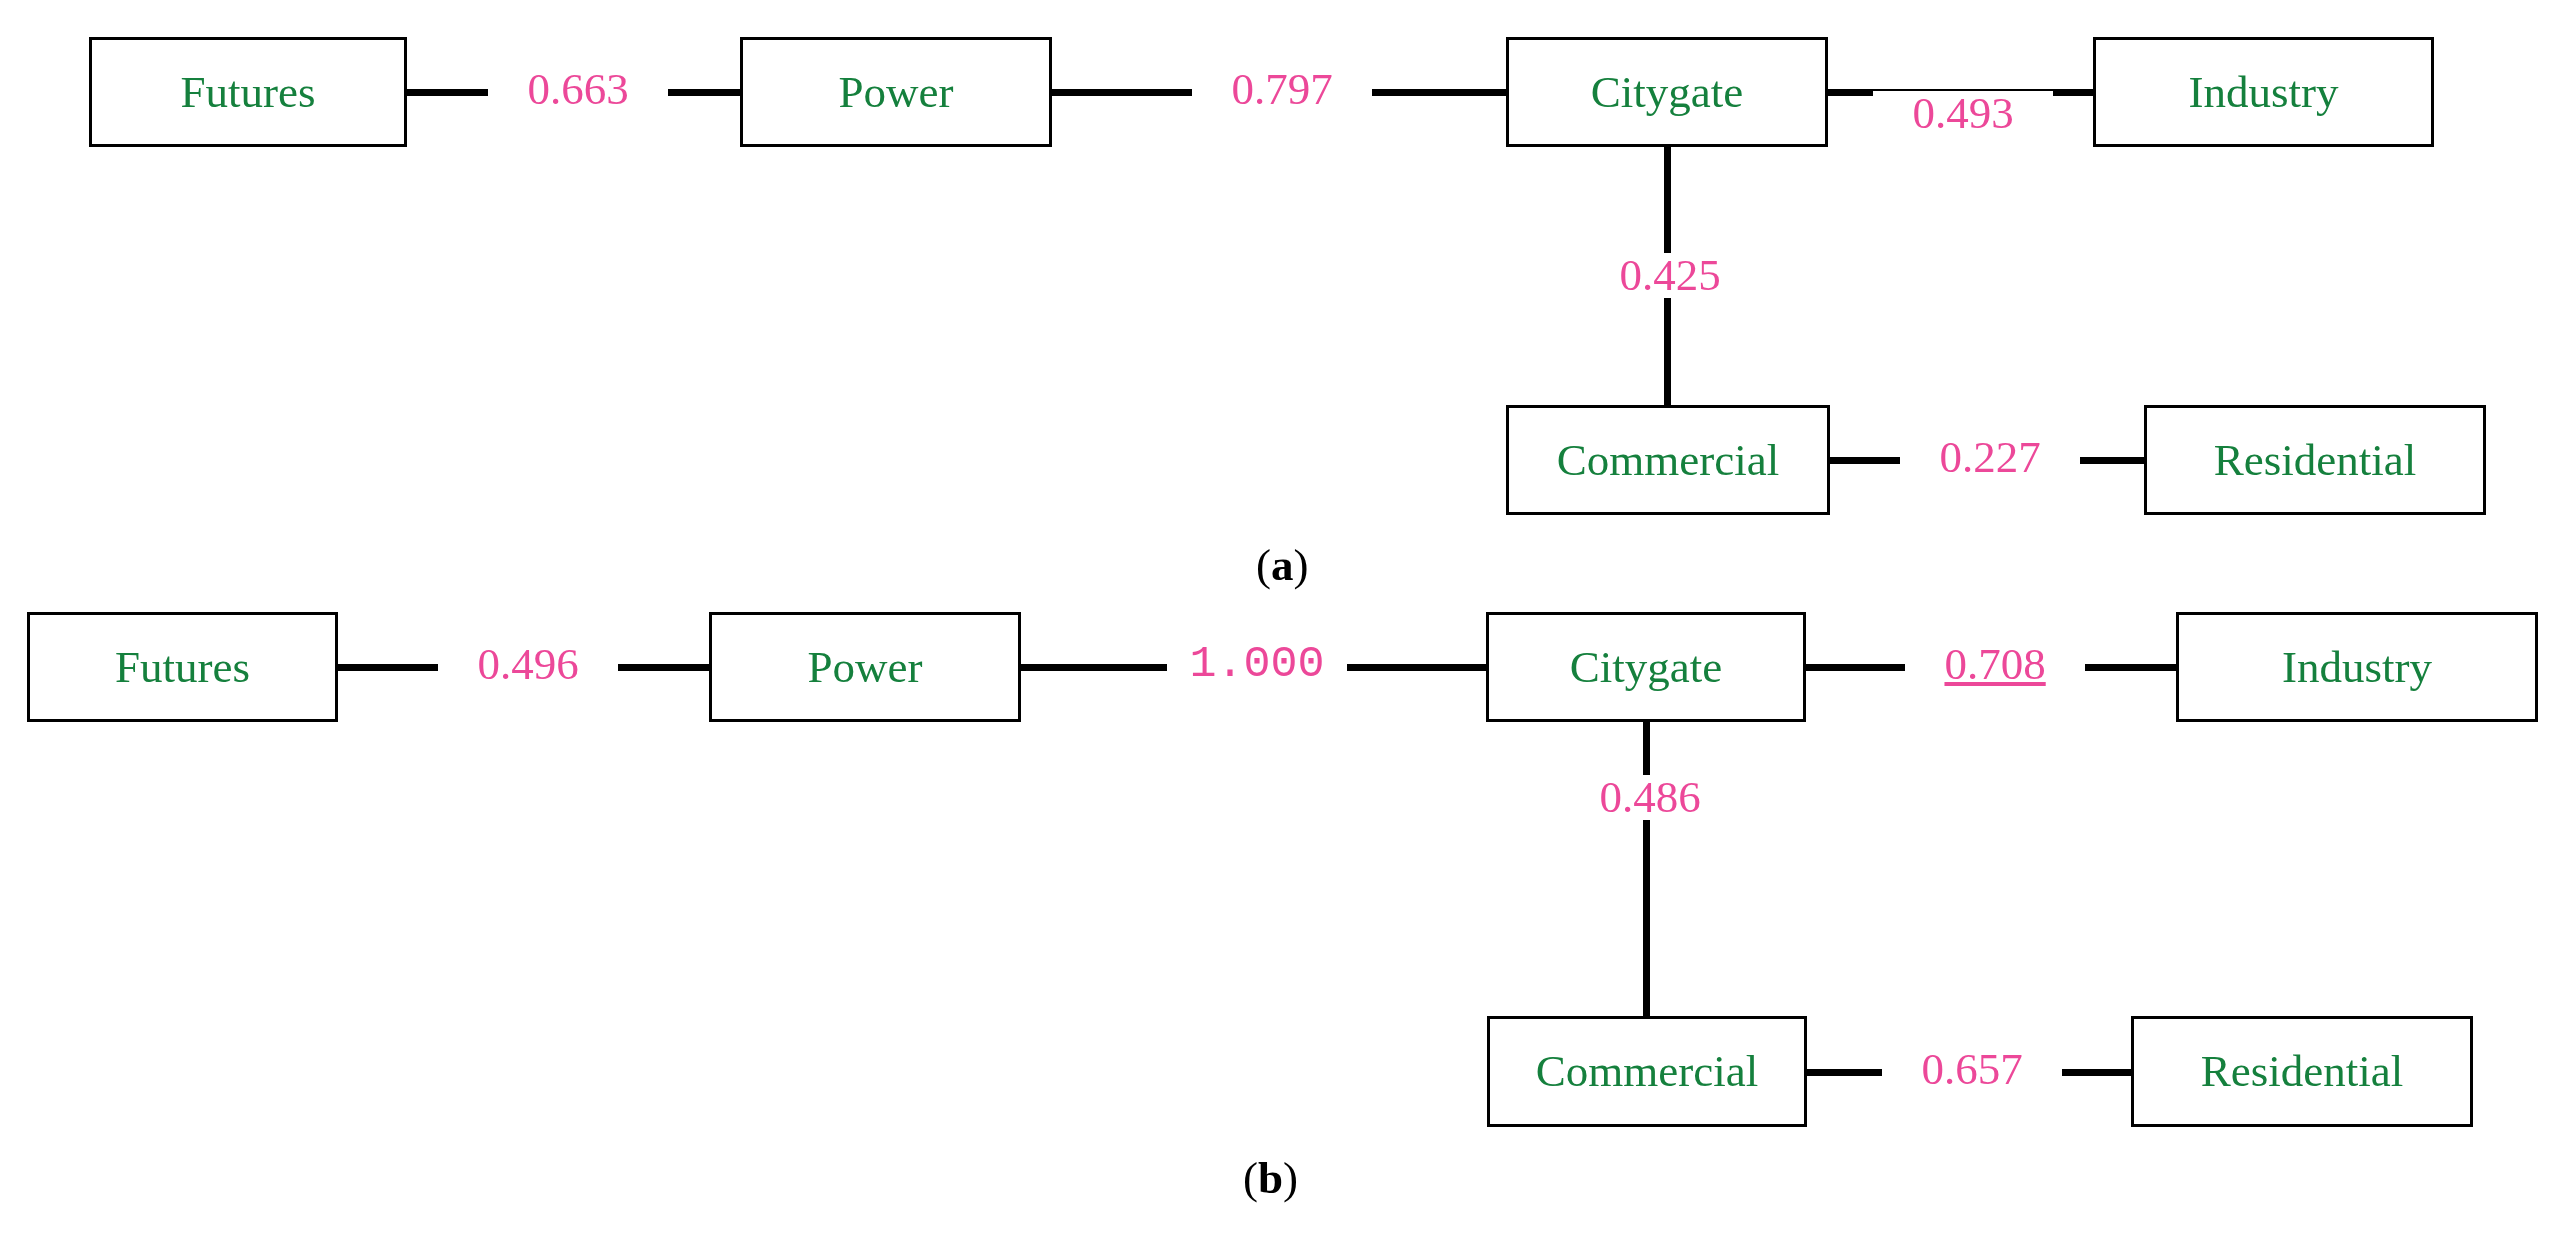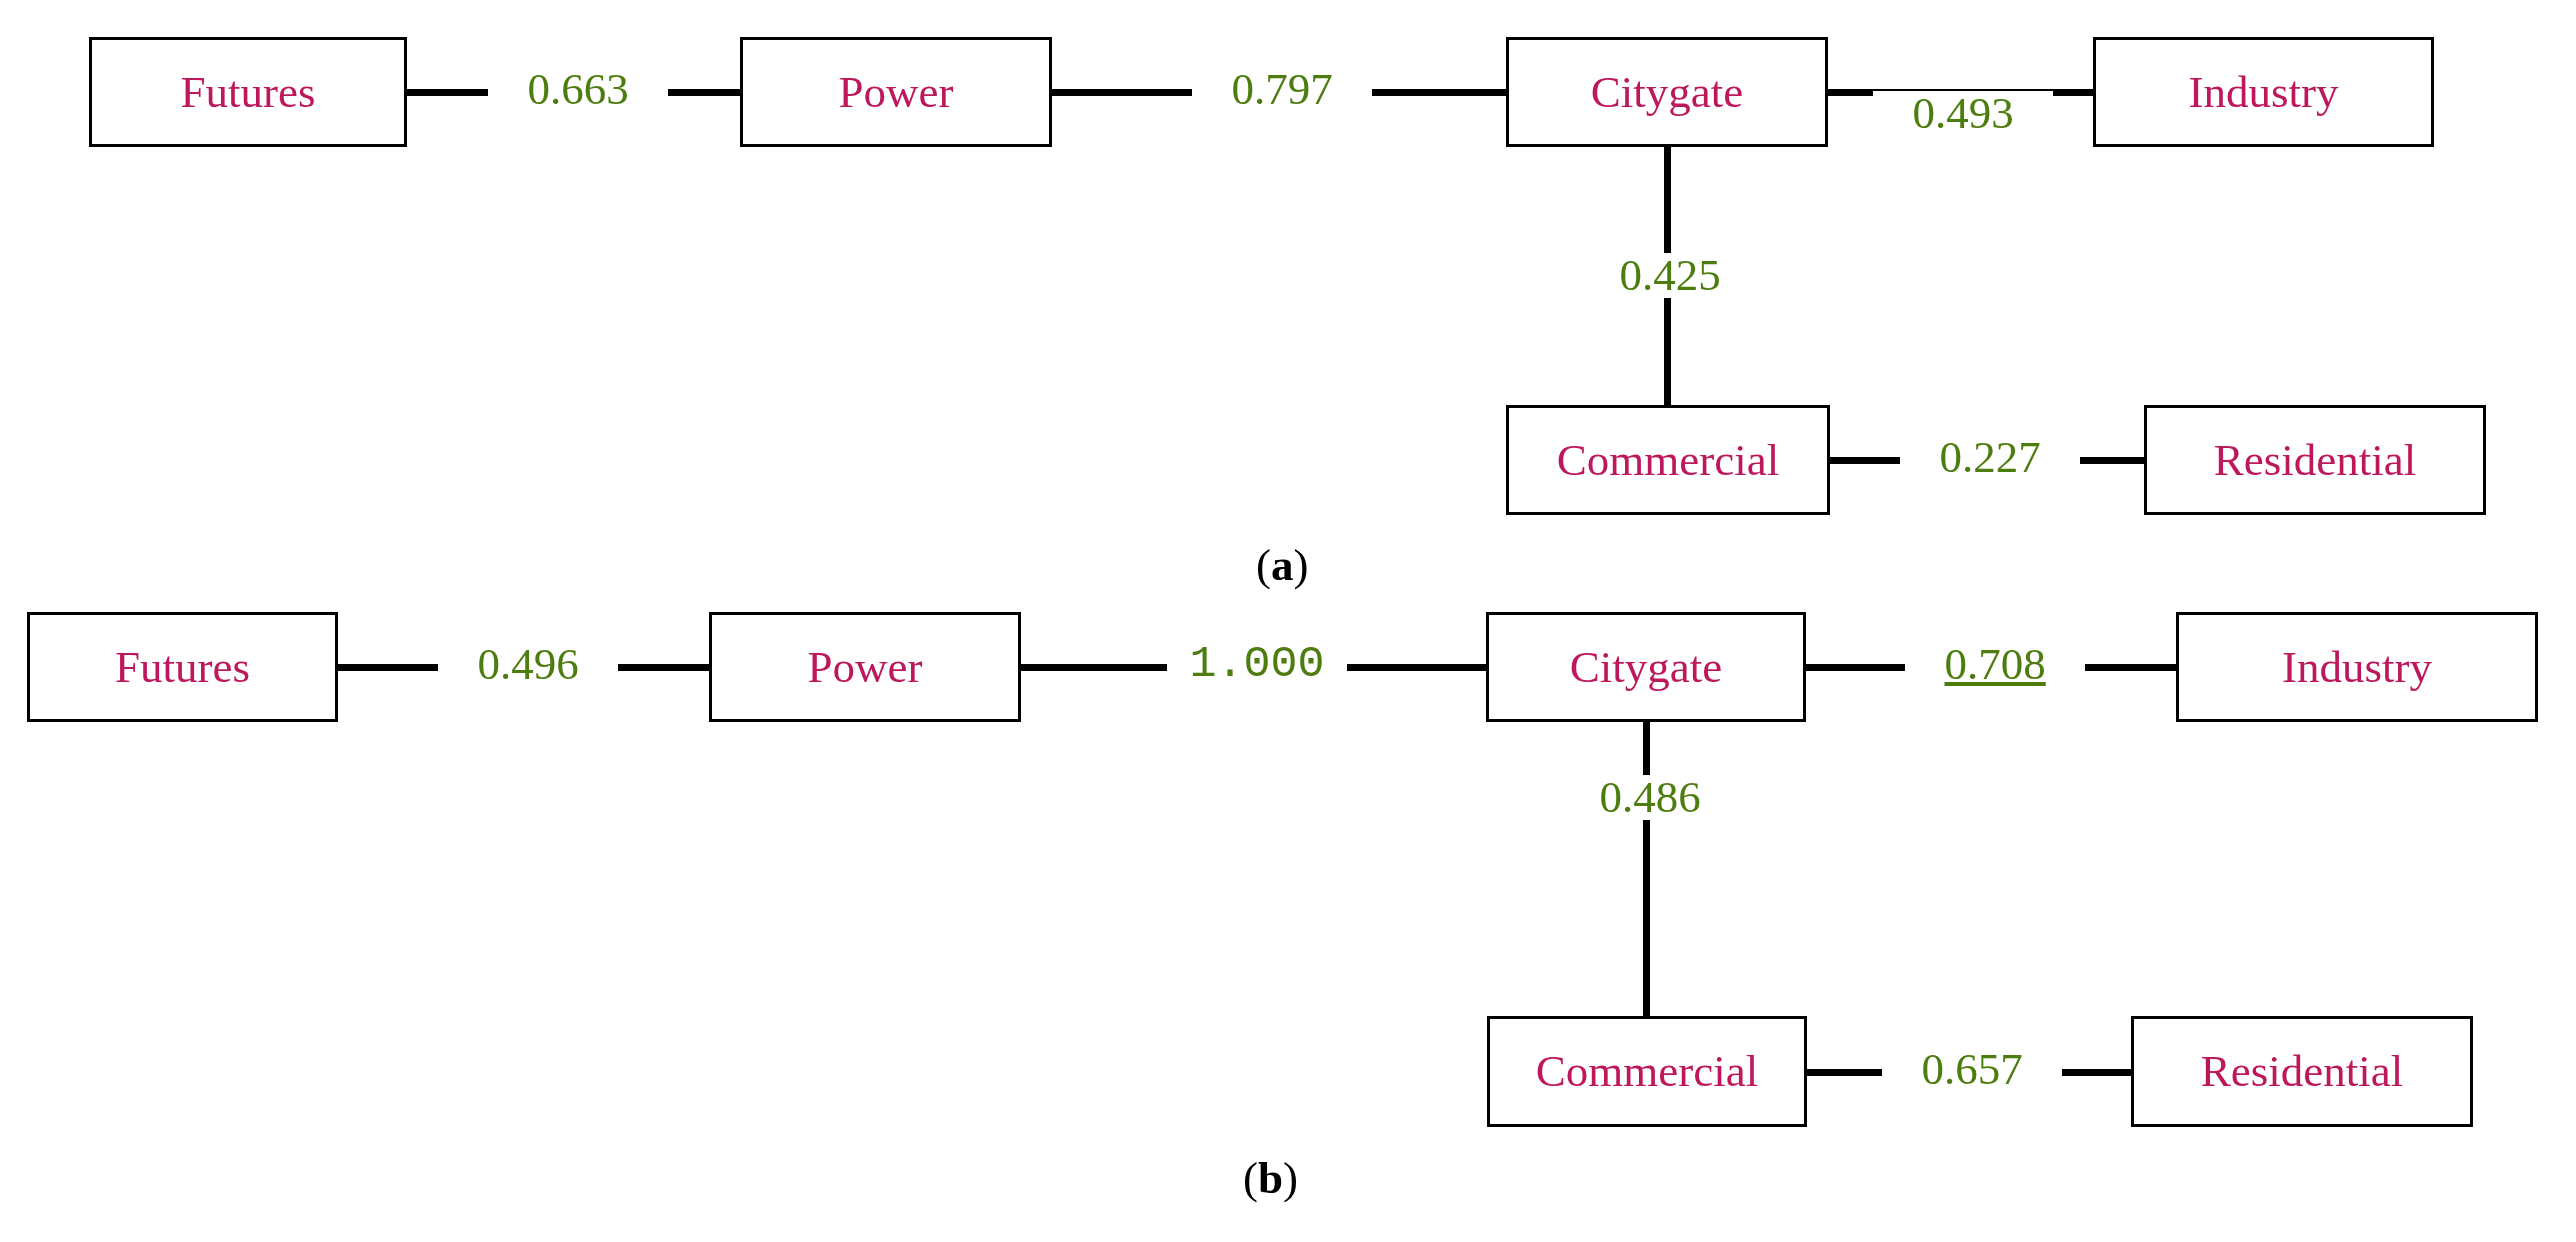--- a/index.html
+++ b/index.html
@@ -31,41 +31,41 @@
     background: #ffffff;
     display: flex;
     align-items: center;
     justify-content: center;
     z-index: 3;
   }
   .node-label {
     font-family: "Liberation Serif", "DejaVu Serif", serif;
     font-size: 45px;
     line-height: 1;
-    color: #be185d;
+    color: #15803d;
     white-space: nowrap;
   }
   .edge-h {
     position: absolute;
     height: 7px;
     background: #000000;
     z-index: 1;
   }
   .edge-v {
     position: absolute;
     width: 7px;
     background: #000000;
     z-index: 1;
   }
   .edge-label {
     position: absolute;
     font-family: "Liberation Serif", "DejaVu Serif", serif;
     font-size: 45px;
     line-height: 1;
-    color: #4d7c0f;
+    color: #ec4899;
     background: #ffffff;
     white-space: nowrap;
     text-align: center;
     z-index: 2;
     padding: 0 3.1px;
   }
   .edge-label.vertical-gap {
     background: #ffffff;
   }
   .panel-caption {

